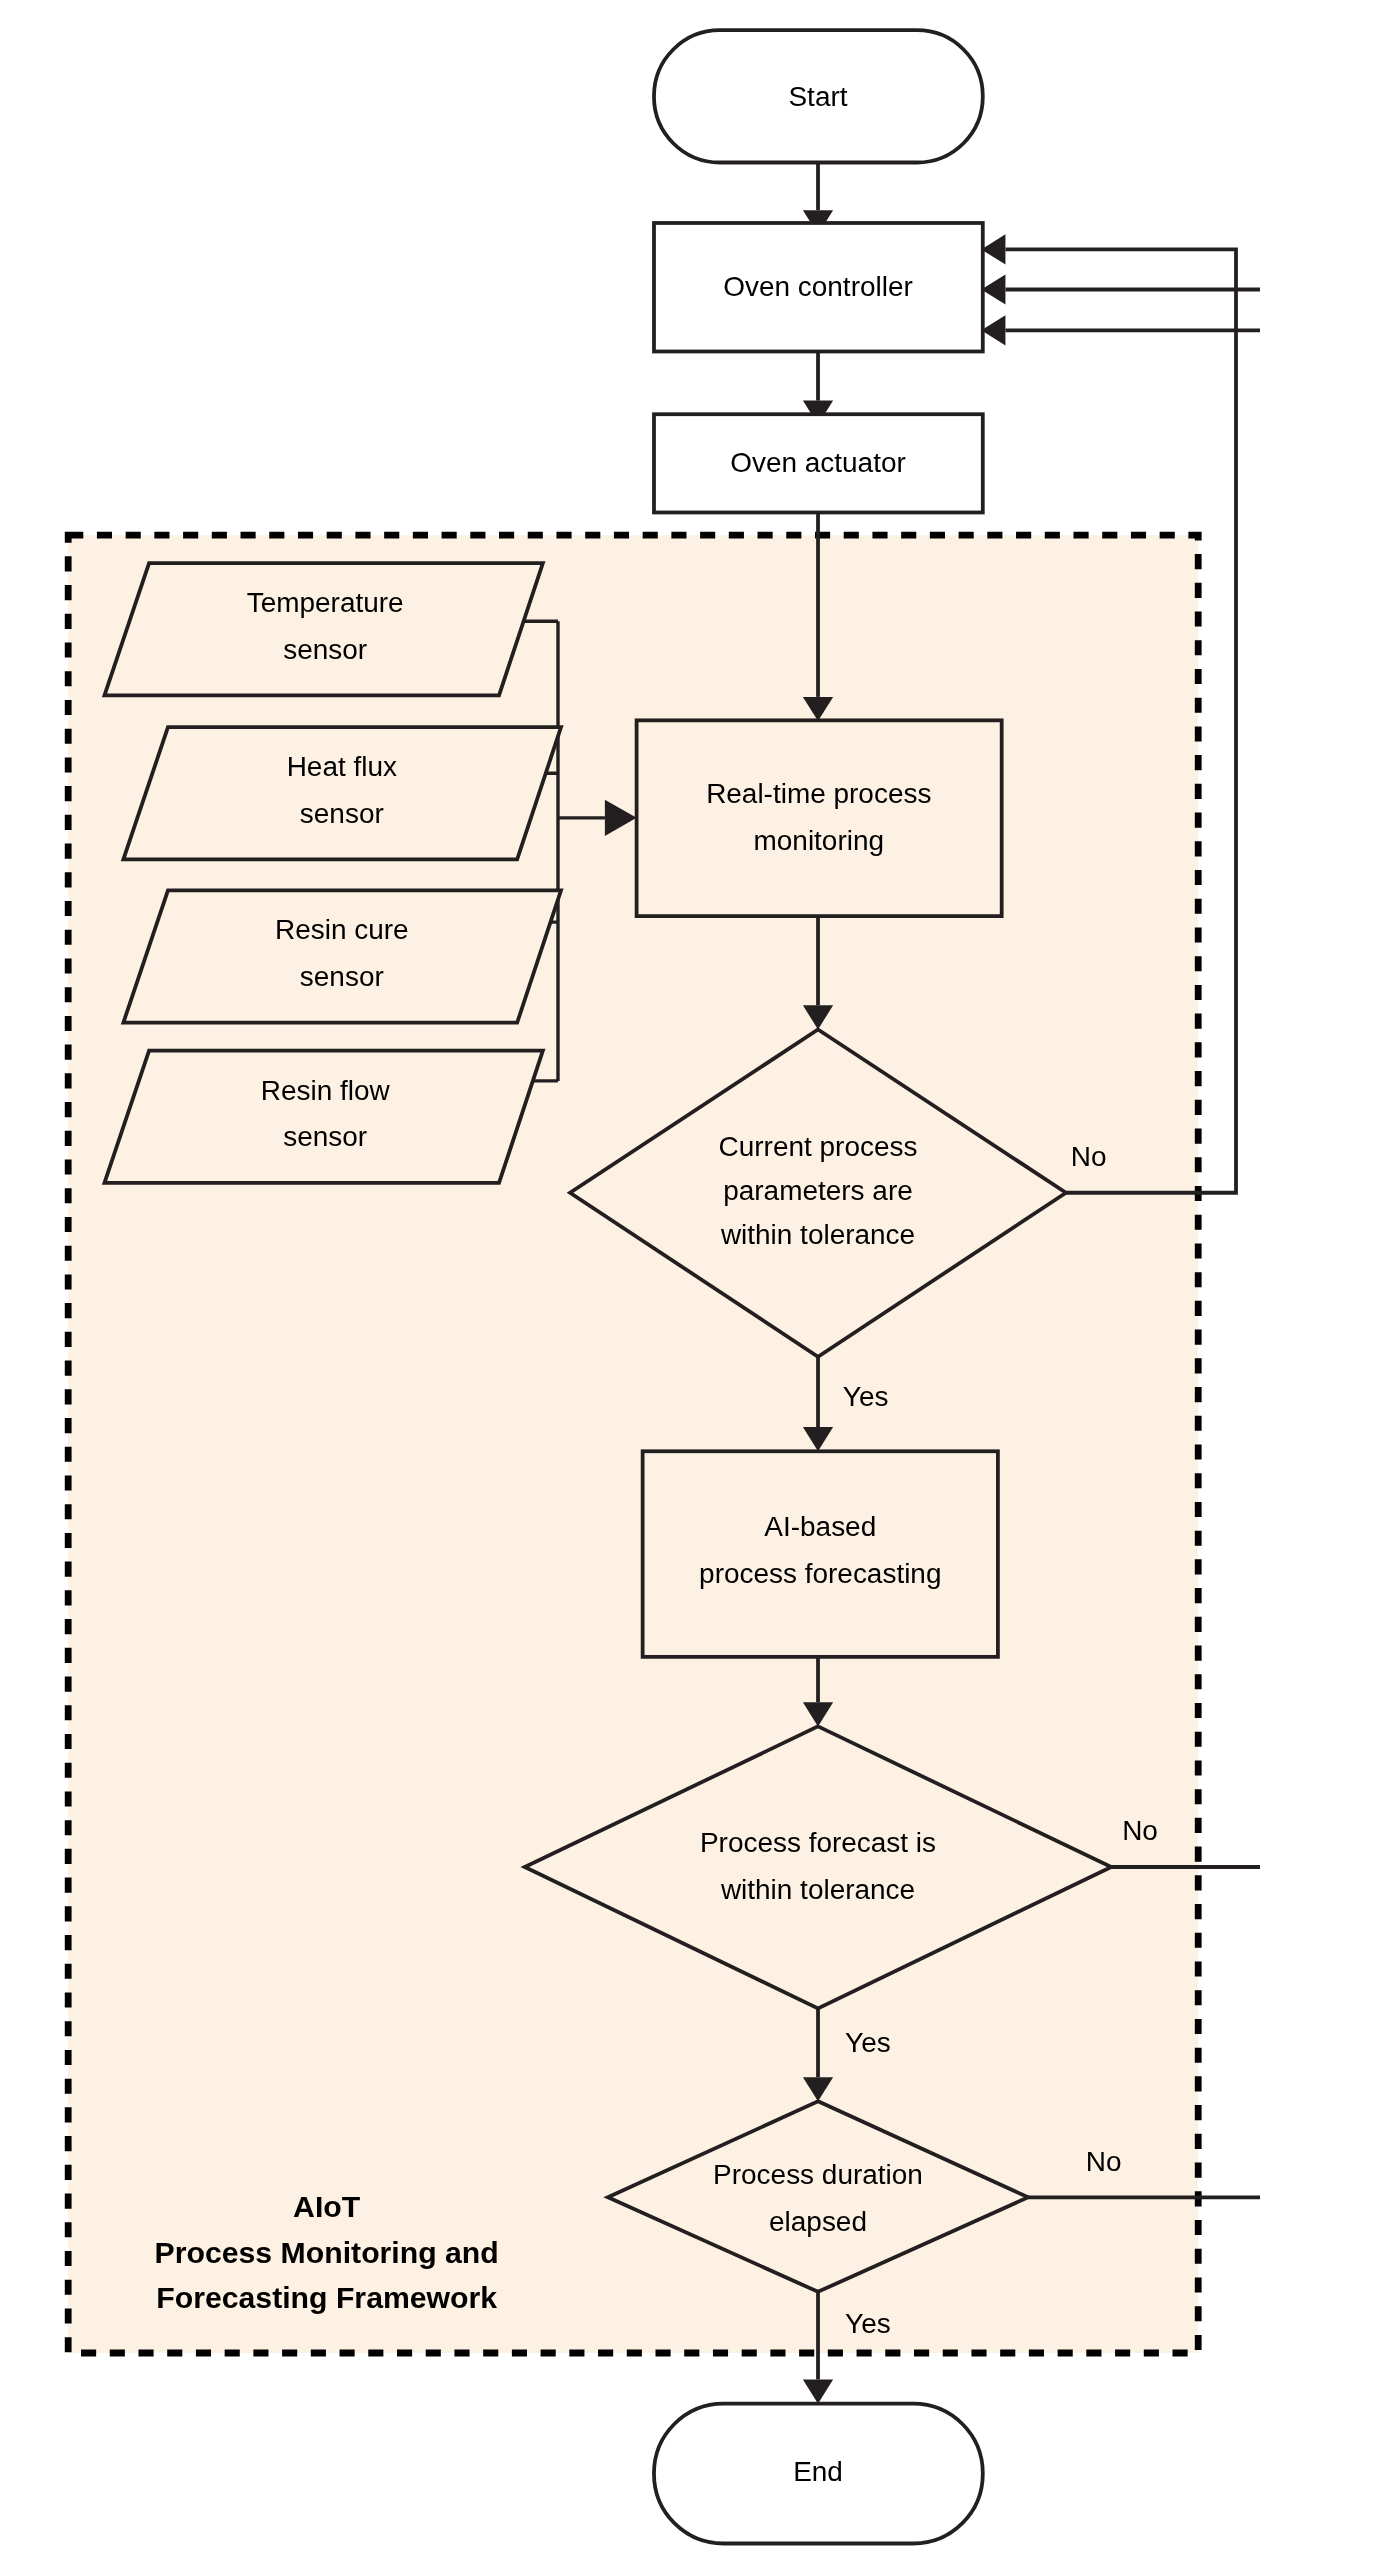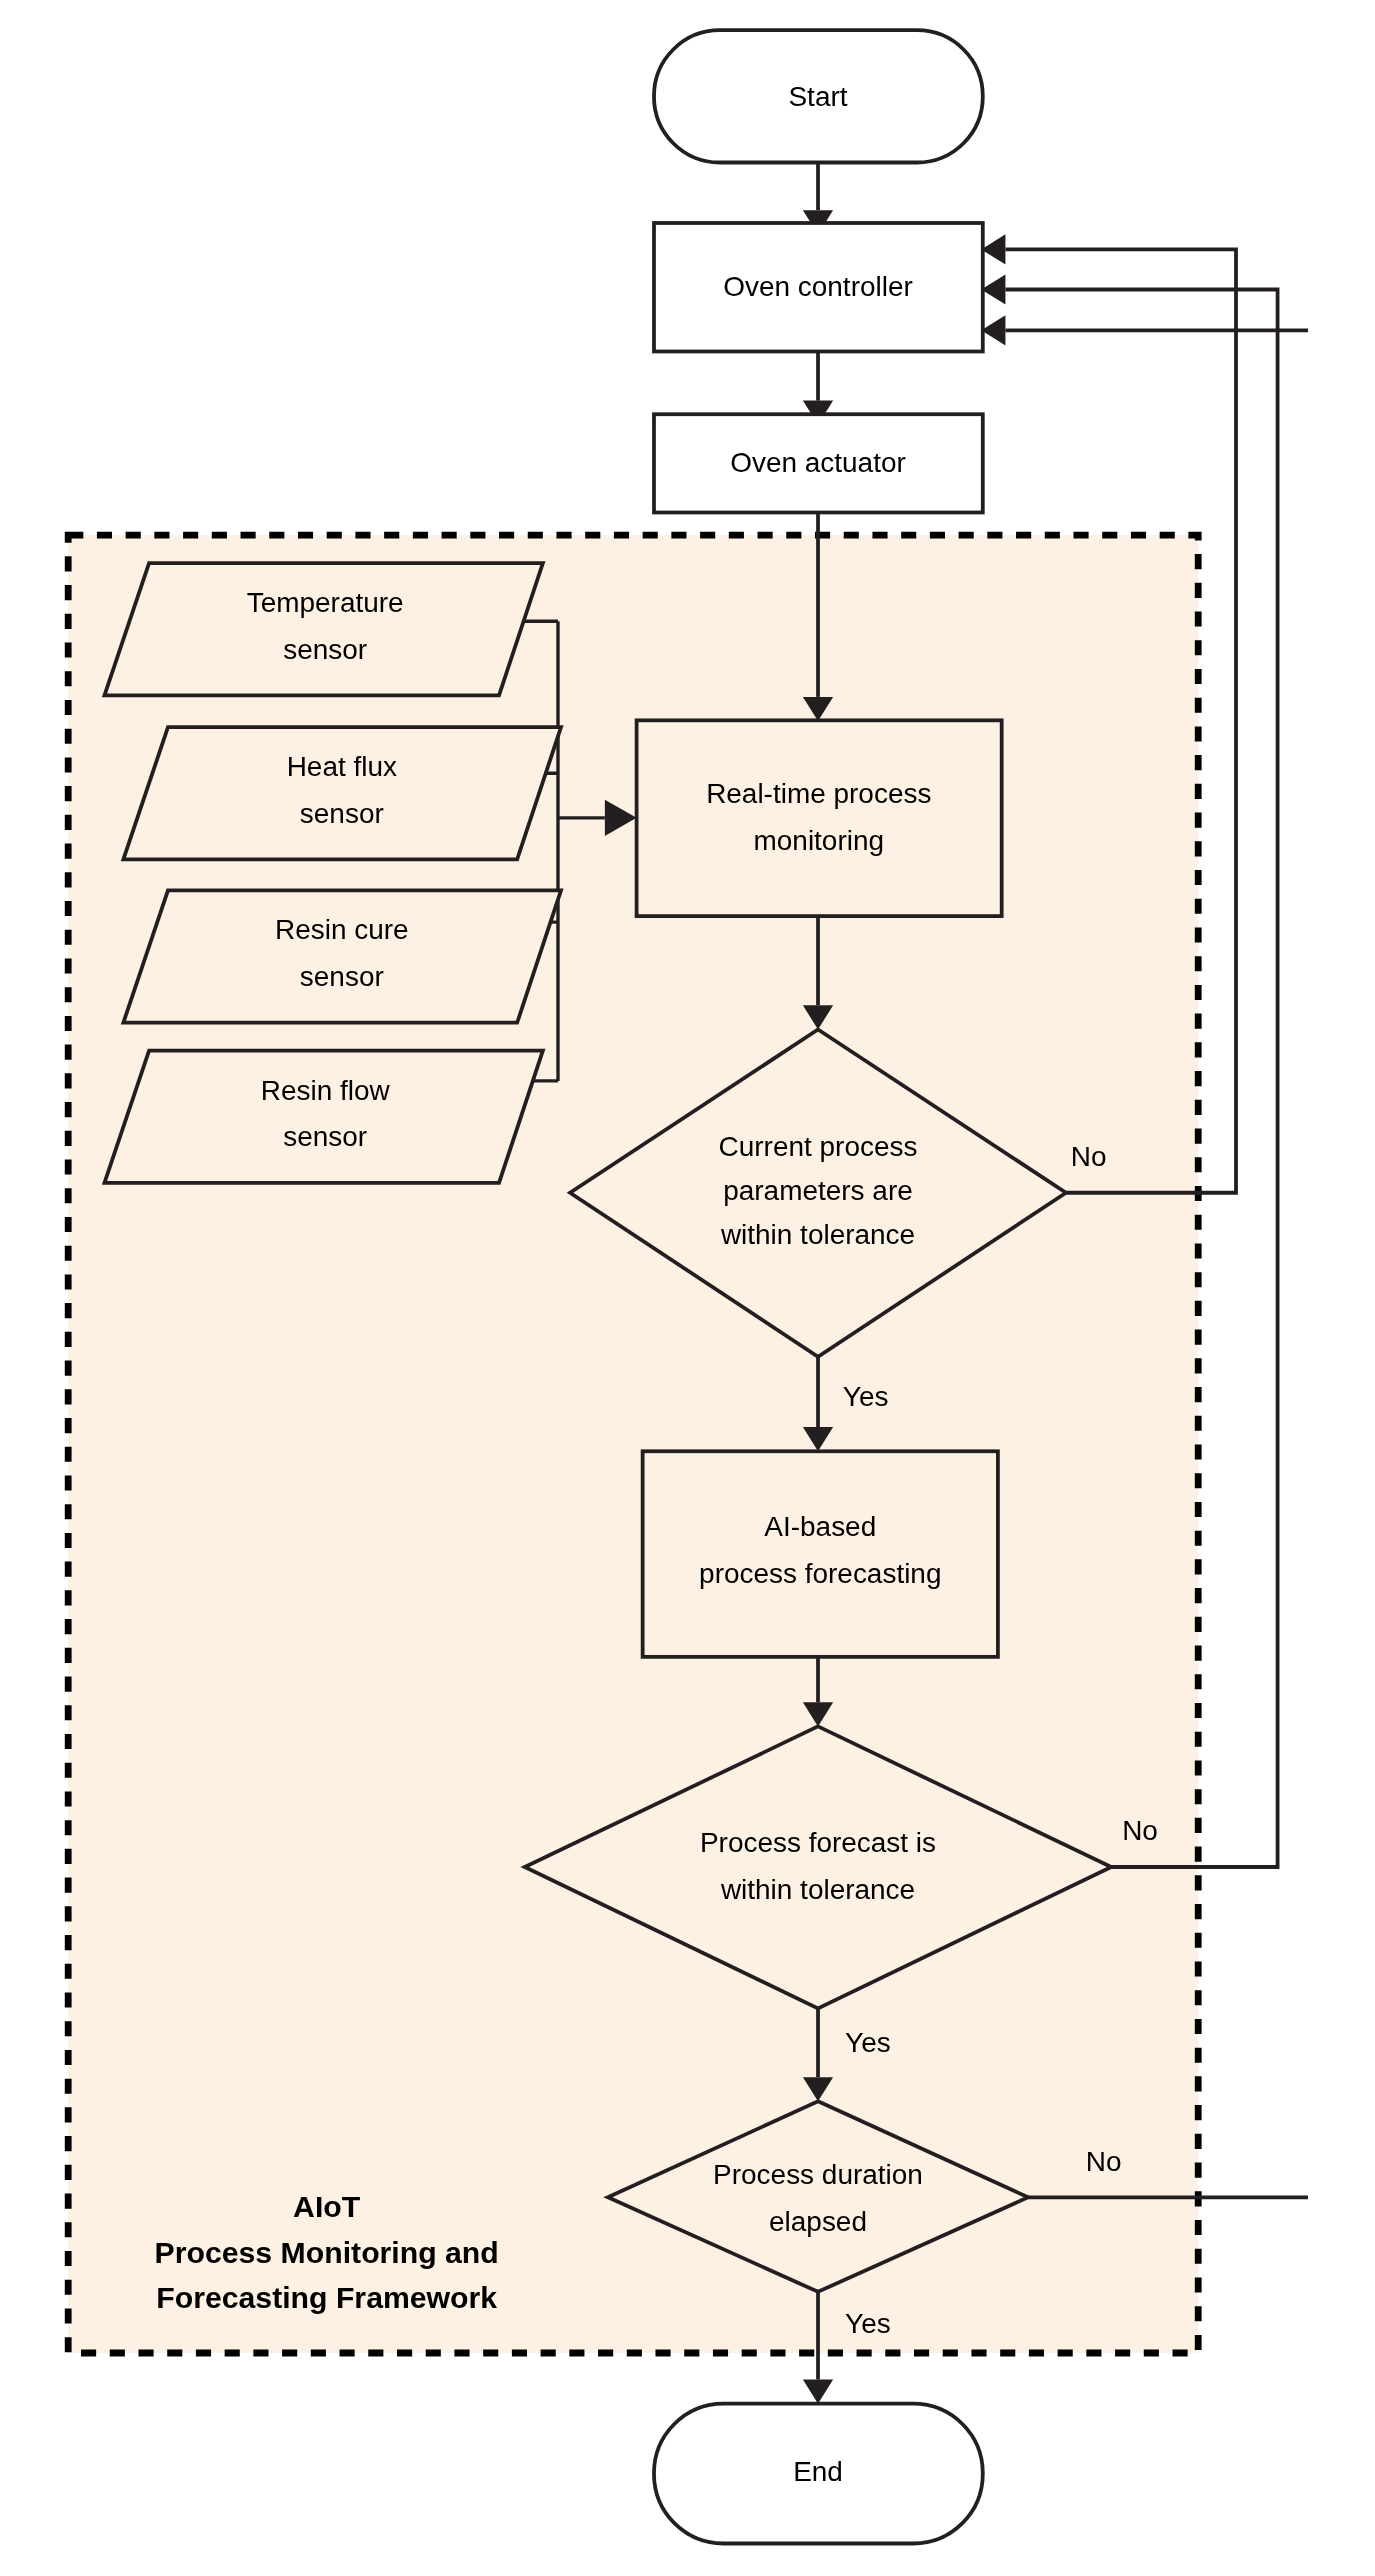--- a/index.html
+++ b/index.html
@@ -7,21 +7,20 @@
     padding: 0;
     background: #ffffff;
   }
   #root {
     position: relative;
     width: 1260px;
     height: 2576px;
     background: #ffffff;
     font-family: "Liberation Sans", sans-serif;
     overflow: hidden;
-    padding-left: 48px;
   }
   #flow-svg {
     position: absolute;
     top: 0;
     left: 0;
     width: 1376px;
     height: 2576px;
   }
   .node-text {
     font-family: "Liberation Sans", sans-serif;

